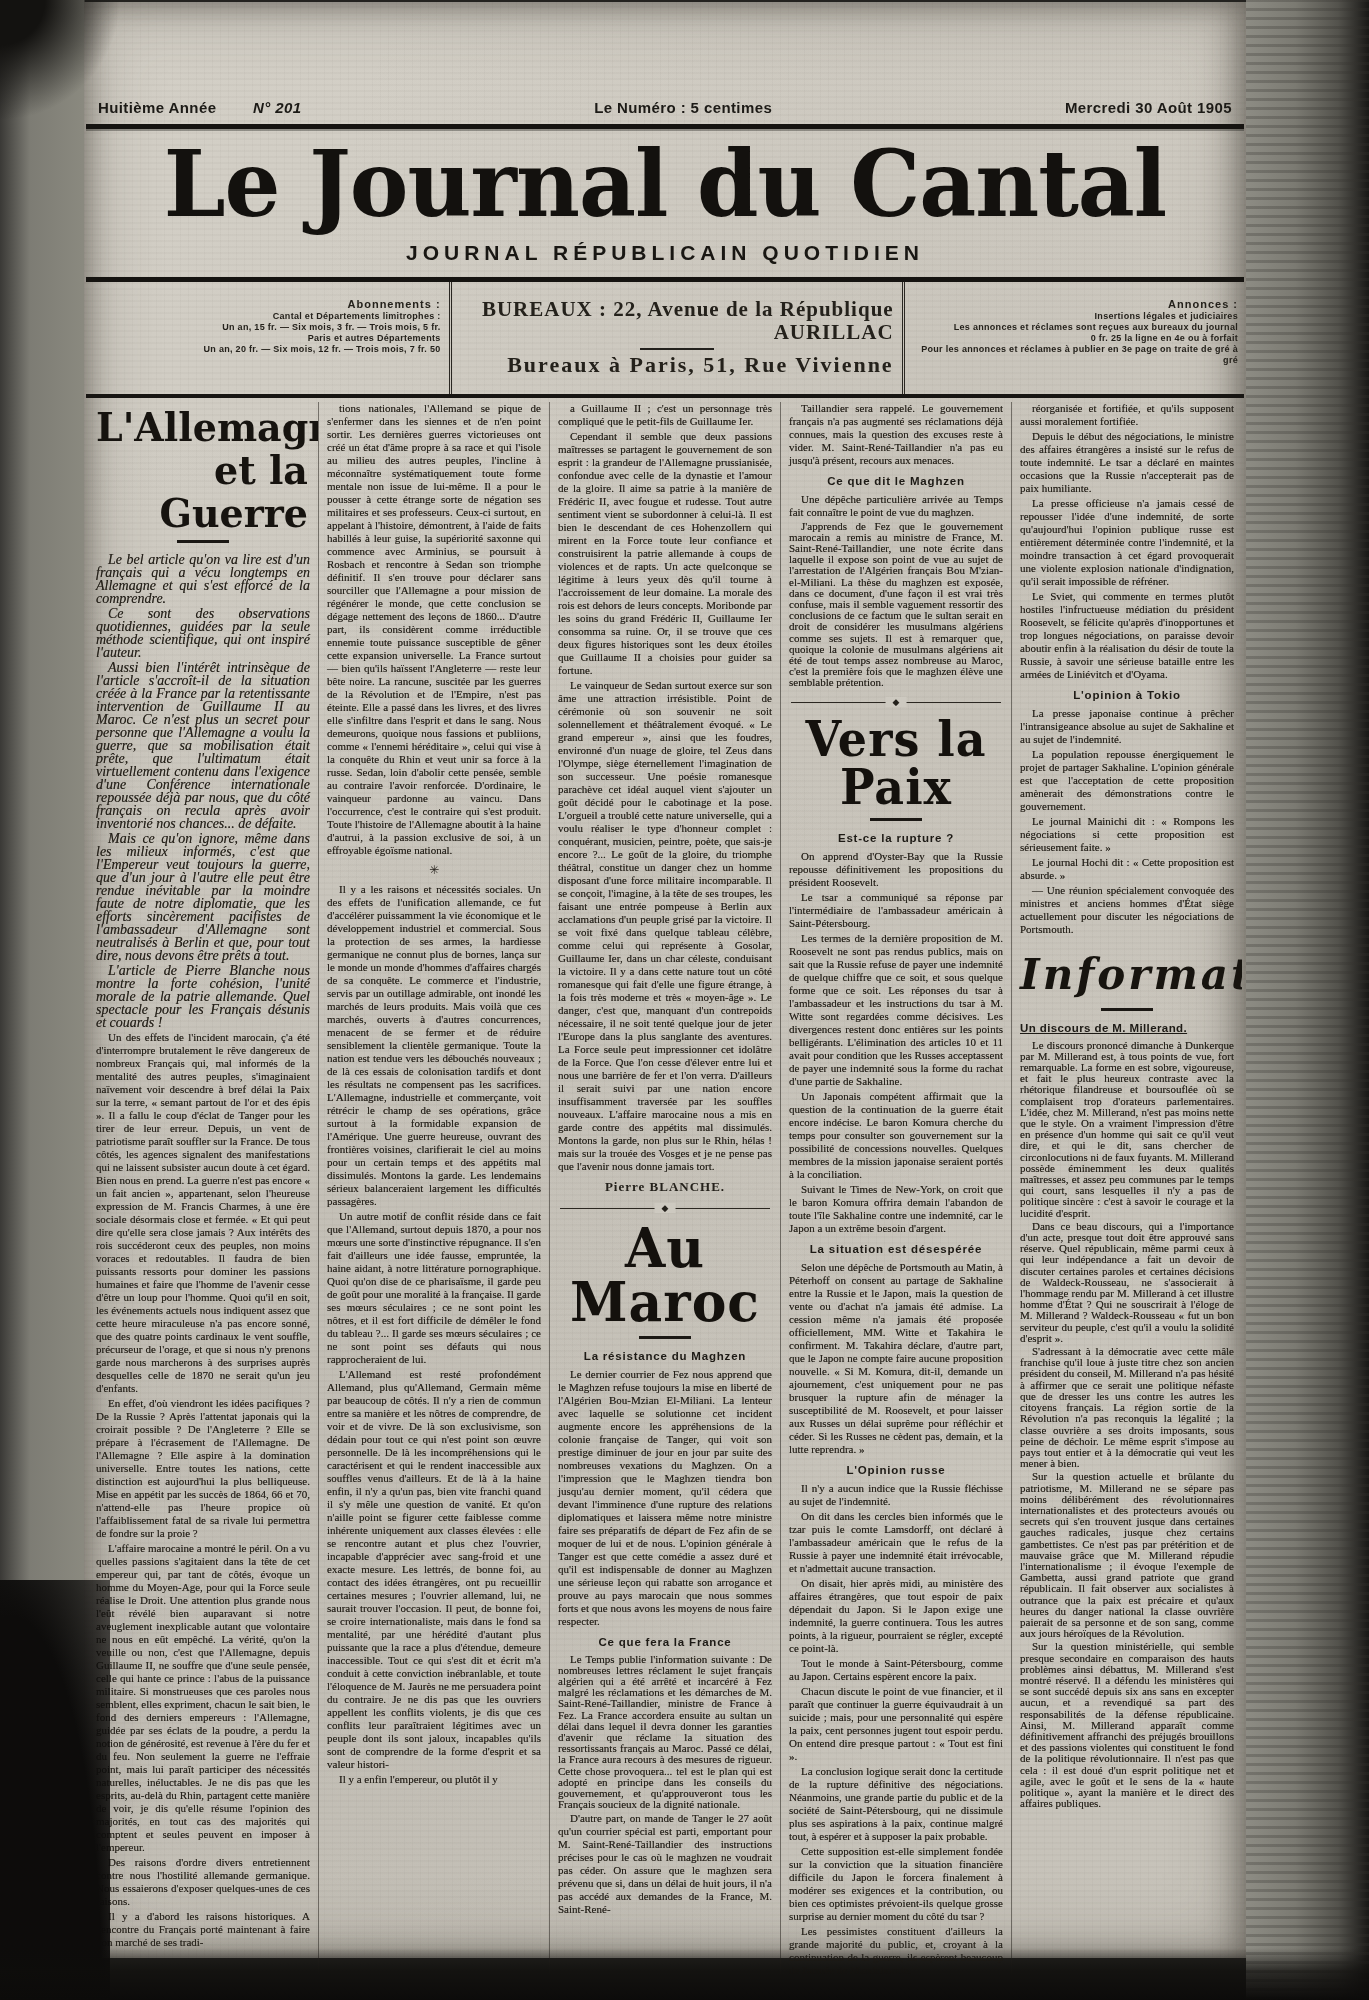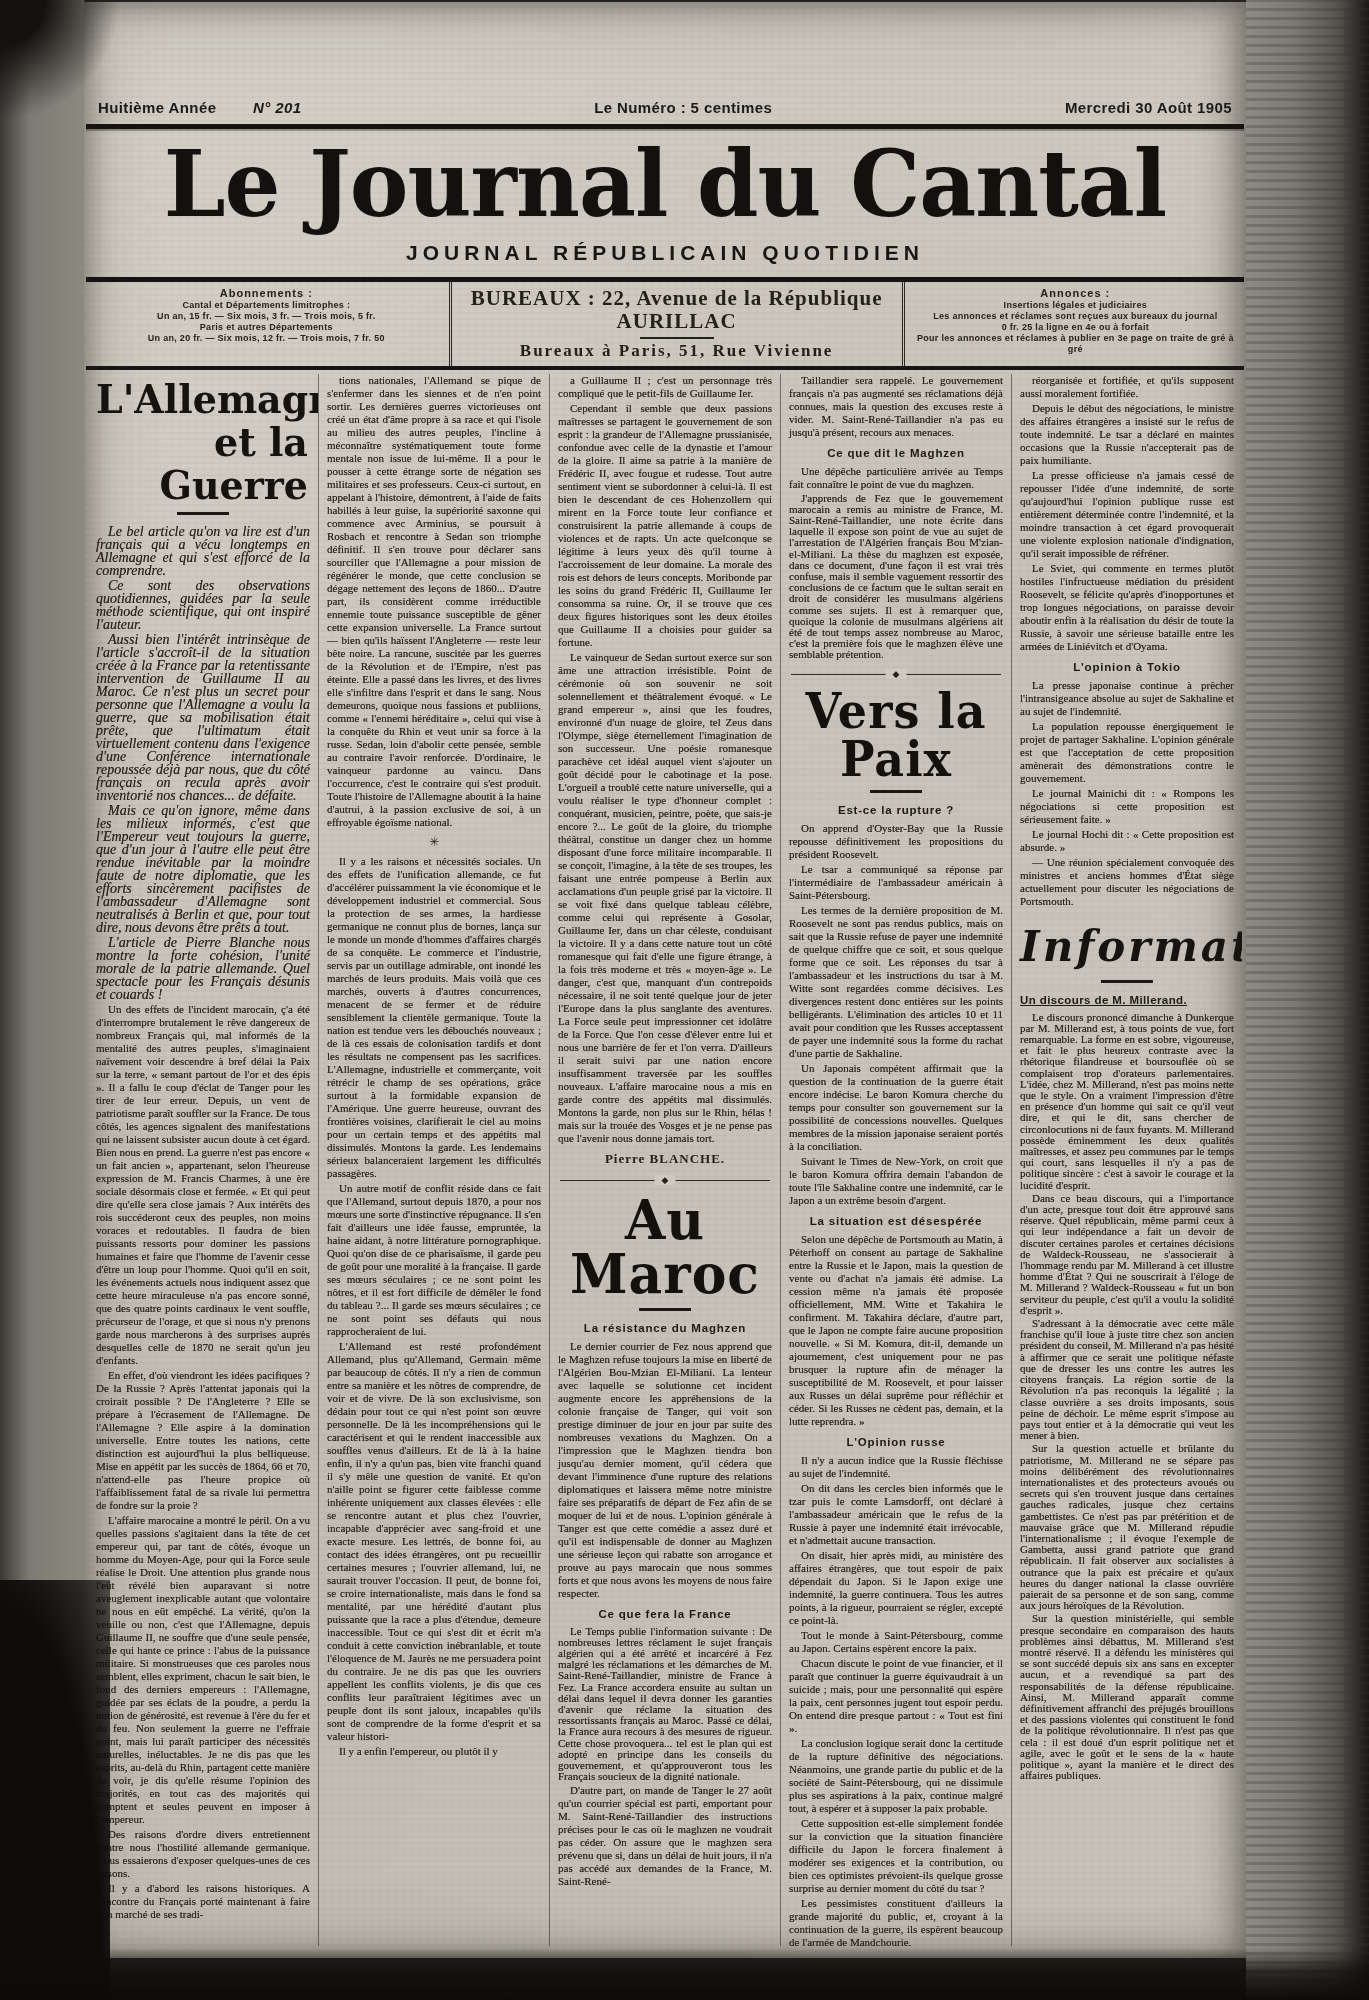--- a/index.html
+++ b/index.html
@@ -28,30 +28,30 @@
     font:bold 15px/20px "Liberation Sans",sans-serif;letter-spacing:.4px;color:#1c1a16;}
   .hdr .issue{margin-left:32px;font-style:italic;}
   .rule-heavy{height:5px;background:#151310;margin:6px 2px 0 2px;box-shadow:0 2px 0 rgba(21,19,16,.35);}
   .rule-mid{height:4px;background:#171512;margin:0 2px;}
   .masthead{text-align:center;margin-top:14px;font-family:"DejaVu Serif",serif;font-weight:700;
     font-size:88px;line-height:.95;letter-spacing:-1px;color:#13110e;transform:scaleY(1.04);}
   .subtitle{text-align:center;margin-top:14px;font:bold 21px "Liberation Sans",sans-serif;
     letter-spacing:5px;color:#191713;}
   .rule-under-sub{height:5px;background:#151310;margin:12px 2px 0 2px;}
   .infobar{display:flex;align-items:stretch;min-height:62px;}
-  .ib-cell{padding:5px 8px;text-align:center;}
+  .ib-cell{padding:16px 8px;text-align:right;}
   .ib-abon{flex:0 0 30%;}
   .ib-bur{flex:1 1 auto;border-left:3px double #2a2722;border-right:3px double #2a2722;
     display:flex;flex-direction:column;justify-content:center;}
   .ib-ann{flex:0 0 28%;}
   .ib-title{font:bold 11px/13px "Liberation Sans",sans-serif;letter-spacing:1px;}
   .ib-line{font:bold 9px/11px "Liberation Sans",sans-serif;letter-spacing:.3px;}
   .bur1{font-family:"Liberation Serif",serif;font-weight:700;font-size:21px;line-height:23px;letter-spacing:1px;}
   .bur-rule{width:74px;border-top:2px solid #23211d;margin:4px auto 2px auto;}
-  .bur2{font-family:"Liberation Serif",serif;font-weight:700;font-size:17px;letter-spacing:2px;}
+  .bur2{font-family:"Liberation Serif",serif;font-weight:700;font-size:22px;letter-spacing:2px;}
   .columns{display:flex;height:1572px;overflow:hidden;padding:4px 4px 0 4px;}
   .col{flex:1 1 0;padding:0 8px;overflow:hidden;border-left:1px solid rgba(42,38,32,.55);}
   .col:first-child{border-left:none;}
   .par{font:11px/13px "Liberation Serif",serif;text-align:justify;text-indent:12px;margin:0 0 2px 0;
     color:#26221b;text-shadow:0 0 .4px rgba(38,34,27,.6);}
   .par.it{font-style:italic;font-size:14px;}
   .par.sm{font-size:11px;line-height:11.2px;}
   .h-stag{font-family:"DejaVu Serif",serif;font-weight:700;font-size:38px;line-height:1.08;
     color:#16130f;margin:6px 0 2px 0;transform:scaleY(1.05);}
   .hs-line{text-align:left;}

